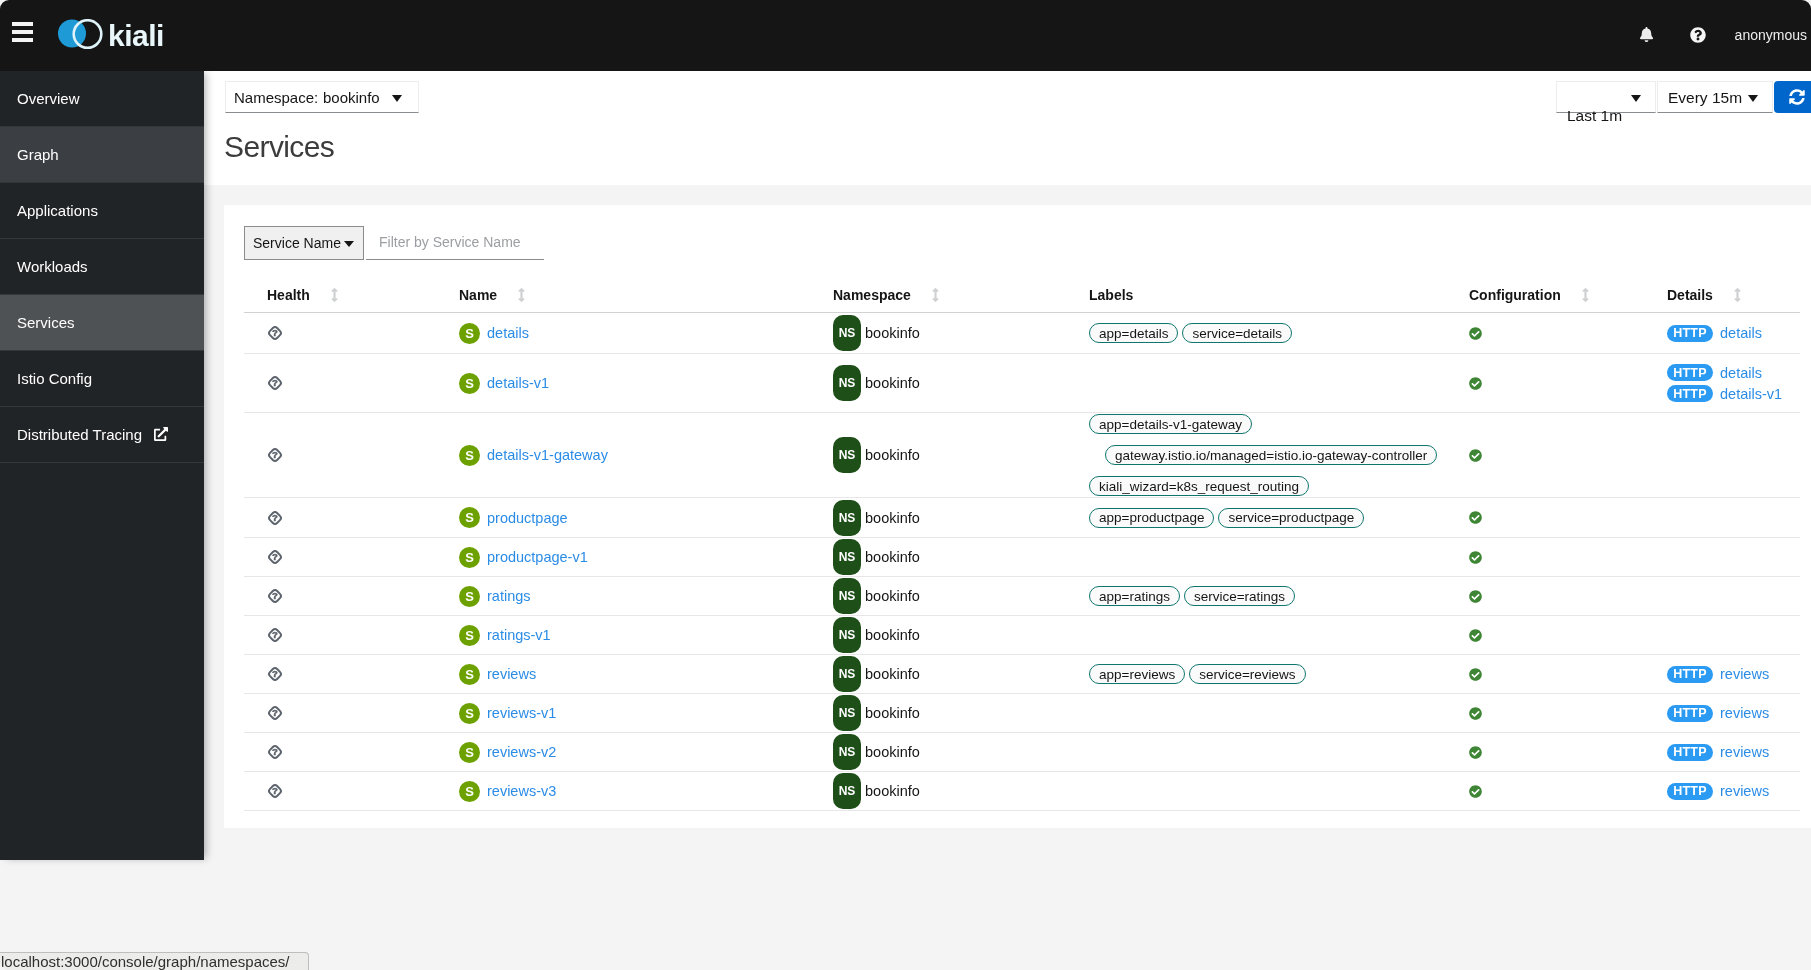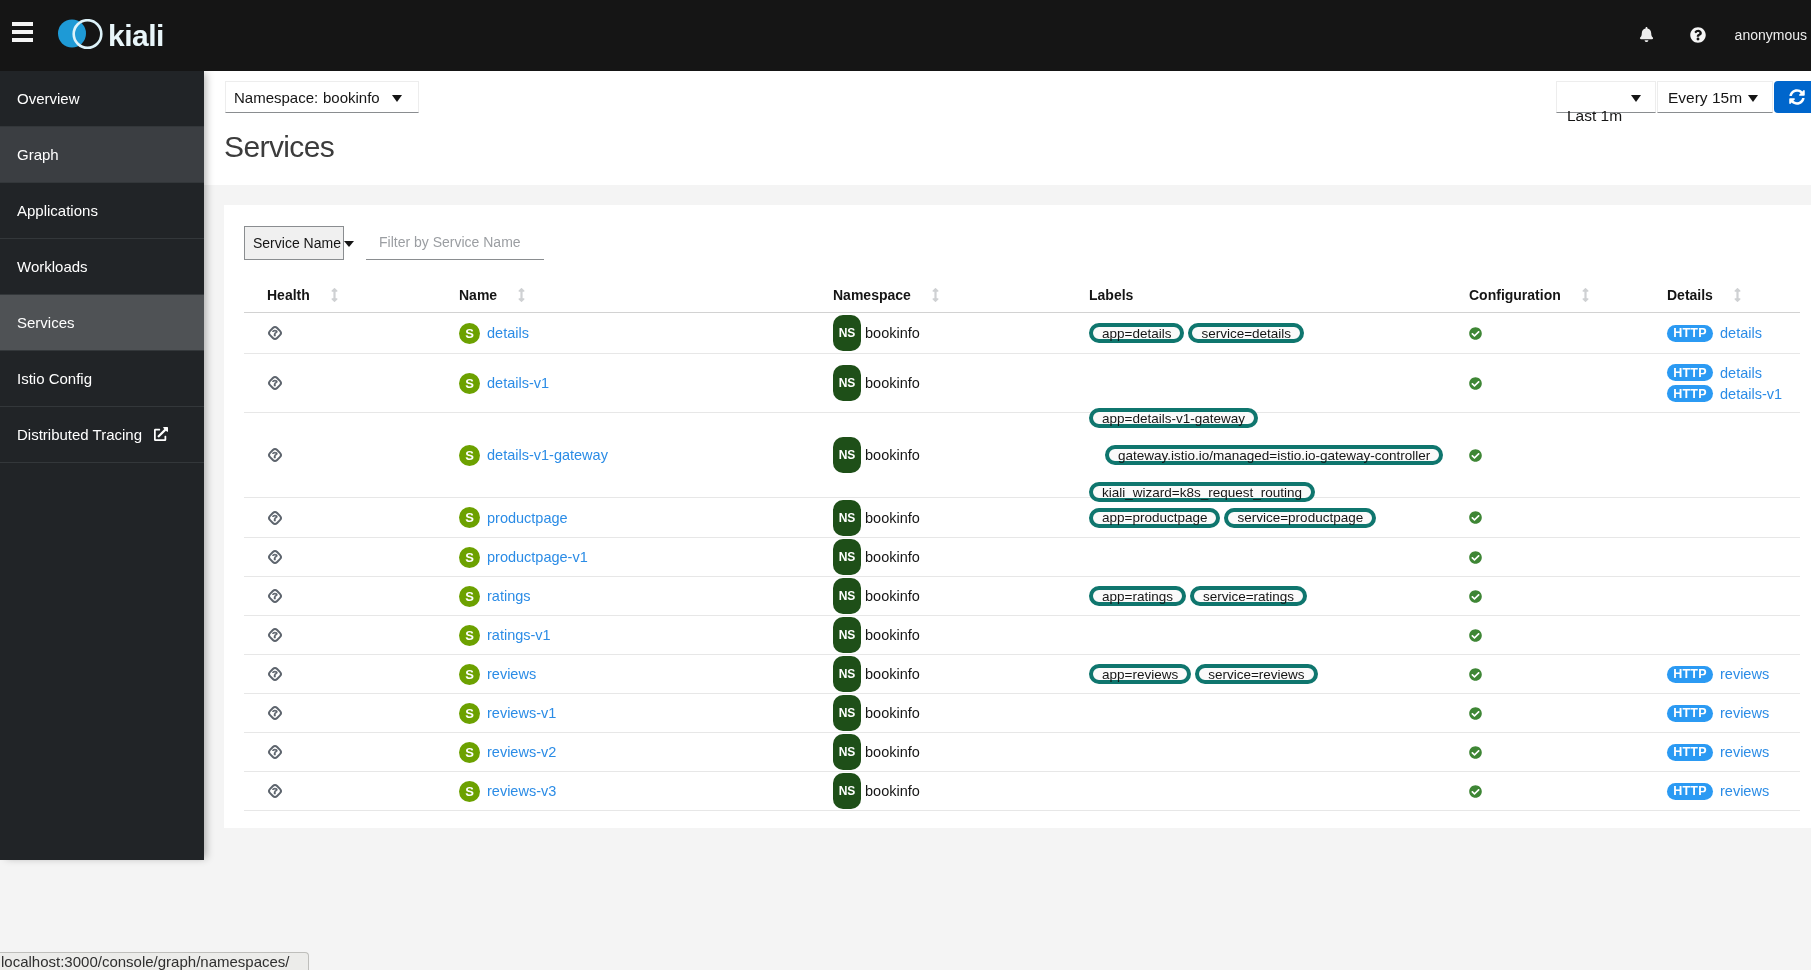--- a/index.html
+++ b/index.html
@@ -1,18 +1,18 @@
 <!DOCTYPE html>
 <html><head>
 <meta charset="utf-8">
 <style>
   * { margin:0; padding:0; box-sizing:border-box; }
   html,body { width:1811px; height:970px; }
   body { font-family:"Liberation Sans", sans-serif; background:#f4f4f4; overflow:hidden; }
-  #root { position:relative; width:1811px; height:970px; overflow:hidden; background:#f4f4f4; }
+  #root { position:relative; width:1811px; height:970px; overflow:hidden; background:#f4f4f4;border-radius:9px; }
 
   
   #masthead { position:absolute; left:0; top:0; width:1811px; height:71px; background:#151515; z-index:30; }
   #burger { position:absolute; left:12px; top:22px; width:21px; height:20px; }
   #burger div { position:absolute; left:0; width:21px; height:4px; background:#f4f4f4; }
   #logo { position:absolute; left:58px; top:19px; }
   #kialitext { position:absolute; left:108px; top:19px; font-size:30px; font-weight:bold; color:#e9f6fa; letter-spacing:-0.5px; }
   .mast-ic { position:absolute; top:27px; }
   #anon { position:absolute; right:4px; top:27px; color:#ededed; font-size:14px; }
 
@@ -30,42 +30,42 @@
   .caret { position:absolute; width:0; height:0; border-left:5.5px solid transparent; border-right:5.5px solid transparent; border-top:7px solid #151515; }
   #pagetitle { position:absolute; left:20px; top:59px; font-size:30px; color:#3c3c3c; letter-spacing:-0.6px; }
   .ddbox { position:absolute; top:10px; height:32px; background:#fff; border:1px solid #ededed; border-bottom-color:#8a8d90; font-size:15.5px; color:#151515; }
   #refreshbtn { position:absolute; left:1570px; top:10px; width:41px; height:32px; background:#0066cc; border-radius:4px; display:flex; align-items:center; justify-content:center; padding-left:5px; }
 
   
   #content { position:absolute; left:204px; top:185px; width:1607px; height:785px; background:#f4f4f4; }
   #card { position:absolute; left:20px; top:20px; width:1587px; height:623px; background:#fff; }
 
   
-  #svcbtn { position:absolute; left:20px; top:21px; width:100px; height:34px; background:#f0f0f0; border:1px solid #8a8d90; font-size:14px; color:#151515; }
+  #svcbtn { position:absolute; left:20px; top:21px; width:120px; height:34px; background:#f0f0f0; border:1px solid #8a8d90; font-size:14px; color:#151515; }
   #filterinput { position:absolute; left:142px; top:21px; width:178px; height:34px; background:#fff; border:none; border-bottom:1px solid #8a8d90; font-size:14px; color:#9b9ea2; }
 
   
   #tbl { position:absolute; left:20px; top:73px; width:1556px; }
   .trow { position:relative; border-bottom:1px solid #e7e7e7; }
   .cell { position:absolute; top:0; height:100%; display:flex; align-items:center; }
   .c-health { left:23px; }
   .c-name { left:215px; }
   .c-ns { left:589px; }
   .c-labels { left:845px;text-align:center; }
   .c-config { left:1225px; }
   .c-details { left:1423px; }
   .th { font-weight:bold; font-size:14px; color:#151515; }
   .sort { margin-left:18px; }
   a.lnk { color:#2b8ce6; text-decoration:none; font-size:14.5px; }
   .sbadge { display:inline-flex; width:21px; height:21px; border-radius:50%; background:#6ca100; color:#fff; font-size:13px; font-weight:bold; align-items:center; justify-content:center; margin-right:7px; }
   .nsbadge { display:inline-flex; width:28px; height:36px; border-radius:10px; background:#1e4f18; color:#fff; font-size:12px; font-weight:bold; align-items:center; justify-content:center; margin-right:4px; }
   .nstext { font-size:14.5px; color:#151515; margin-left:0px; }
-  .pill { display:inline-flex; height:20px; padding:0 9px; border-radius:10px; background:#fafafa; border:4px solid #0f766e; font-size:13.5px; color:#151515; align-items:center; white-space:nowrap; }
+  .pill { display:inline-flex; height:20px; padding:0 9px; border-radius:10px; background:#fafafa; border:1px solid #0f766e; font-size:13.5px; color:#151515; align-items:center; white-space:nowrap; }
   .pillrow { display:flex; gap:4px; }
-  .pillcol { display:flex; flex-direction:column; gap:17px; }
+  .pillcol { display:flex; flex-direction:column; gap:11px; }
   .httpbadge { display:inline-flex; width:46px; height:17px; border-radius:8.5px; background:#2b9af3; color:#fff; font-weight:bold; font-size:12.5px; letter-spacing:0.2px; align-items:center; justify-content:center; margin-right:7px; }
   .dline { display:flex; align-items:center; height:21px; }
 
   
   #statusbar { position:absolute; left:0; bottom:0; width:309px; height:18px; background:#ececea; border-top:1px solid #bebebb; border-right:1px solid #bebebb; border-top-right-radius:4px; z-index:40; font-size:15px; line-height:17px; color:#2f2f2f; padding-left:1px; white-space:nowrap; }
 </style>
 </head>
 <body>
 <div id="root">
   <div id="masthead">

